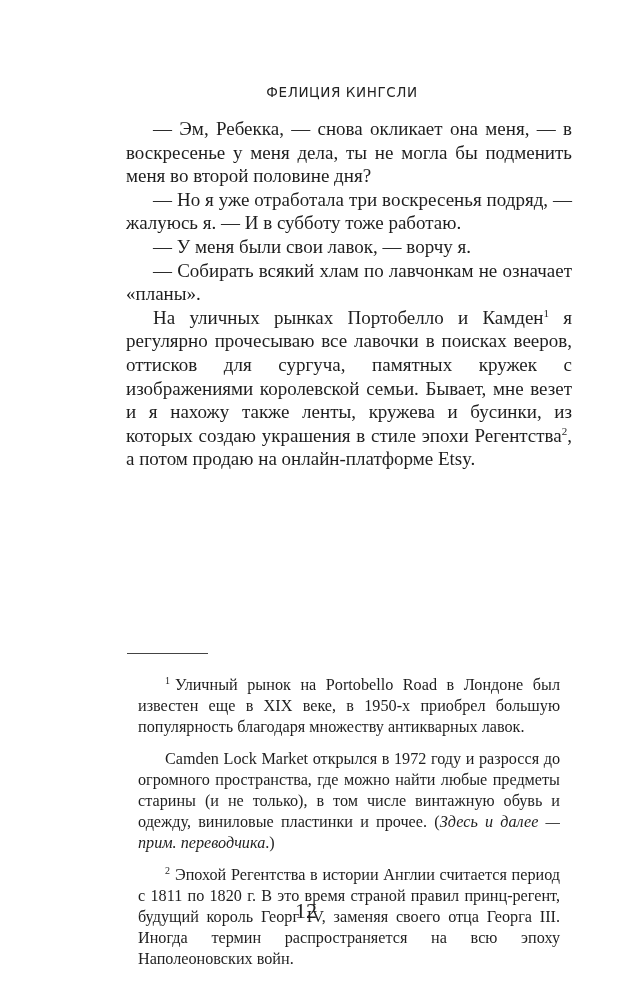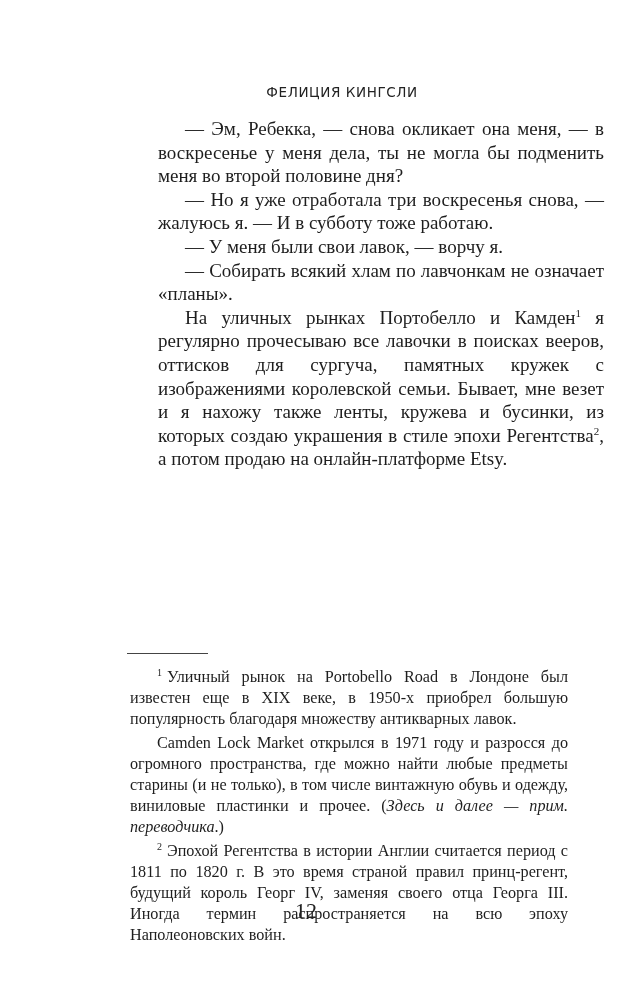--- a/index.html
+++ b/index.html
@@ -7,58 +7,58 @@
   .running-head {
     position: absolute; left: 0; width: 644px; top: 84px;
     text-align: center;
     font-family: "DejaVu Sans", sans-serif;
     font-size: 13.5px; letter-spacing: 0.6px; color: #222; margin-left: 20px;
   }
   .body-text {
     position: absolute; left: 126px; top: 117px; width: 446px;
     font-family: "Liberation Serif", serif;
     font-size: 19px; line-height: 23.6px;
-    text-align: justify; hyphens: manual; margin-left: 32px;
+    text-align: justify; hyphens: manual;
   }
   .body-text p { margin: 0; text-indent: 27px; }
   sup.fn { font-size: 11px; vertical-align: 7px; line-height: 0; }
   .rule {
     position: absolute; left: 127px; top: 653px; width: 81px; height: 0;
     border-top: 1px solid #444;
   }
   .footnotes {
     position: absolute; left: 126px; top: 663px; width: 446px;
     font-family: "Liberation Serif", serif;
     font-size: 16.2px; line-height: 20.8px;
     text-align: justify;
   }
-  .footnotes p { margin: 4px; text-indent: 27px; }
+  .footnotes p { margin: 12px; text-indent: 27px; }
   .footnotes .fn-mark { font-size: 10px; vertical-align: 6px; line-height: 0; margin-right: 5px; }
   .footnotes em { font-style: italic; }
   .page-number {
     position: absolute; left: 0; width: 612px; top: 898px;
     text-align: center;
     font-family: "Liberation Serif", serif;
     font-size: 22px; color: #222;
   }
 </style>
 </head>
 <body>
 
 <div class="running-head">ФЕЛИЦИЯ КИНГСЛИ</div>
 
 <div class="body-text">
   <p>— Эм, Ребекка, — снова окликает она меня, — в вос­кресенье у меня дела, ты не могла бы подменить меня во второй половине дня?</p>
-  <p>— Но я уже отработала три воскресенья снова, — жалуюсь я. — И в субботу тоже работаю.</p>
+  <p>— Но я уже отработала три воскресенья подряд, — жалуюсь я. — И в субботу тоже работаю.</p>
   <p>— У меня были свои лавок, — ворчу я.</p>
   <p>— Собирать всякий хлам по лавчонкам не означает «планы».</p>
   <p><span>На уличных рынках Портобелло и Камден</span><sup class="fn">1</sup><span> я регулярно прочесываю все лавочки в поисках вееров, оттисков для сургуча, памятных кружек с изображениями королевской семьи. Бывает, мне везет и я нахожу также ленты, кружева и бусинки, из которых создаю украшения в стиле эпохи Регентства</span><sup class="fn">2</sup><span>, а потом продаю на онлайн-платформе Etsy.</span></p>
 </div>
 
 <div class="rule"></div>
 
 <div class="footnotes">
   <p><span class="fn-mark">1</span><span>Уличный рынок на Portobello Road в Лондоне был известен еще в XIX веке, в 1950-х приобрел большую популярность благодаря множеству антикварных лавок.</span></p>
-  <p><span>Camden Lock Market открылся в 1971 году и разросся до огром­ного пространства, где можно найти любые предметы старины (и не только), в том числе винтажную обувь и одежду, виниловые пластинки и прочее. (</span><em>Здесь и далее — прим. переводчика</em><span>.)</span></p>
+  <p><span>Camden Lock Market открылся в 1972 году и разросся до огром­ного пространства, где можно найти любые предметы старины (и не только), в том числе винтажную обувь и одежду, виниловые пластинки и прочее. (</span><em>Здесь и далее — прим. переводчика</em><span>.)</span></p>
   <p><span class="fn-mark">2</span><span>Эпохой Регентства в истории Англии считается период с 1811 по 1820 г. В это время страной правил принц-регент, будущий король Георг IV, заменяя своего отца Георга III. Иногда термин распространяется на всю эпоху Наполеоновских войн.</span></p>
 </div>
 
 <div class="page-number">12</div>
 
 </body></html>

